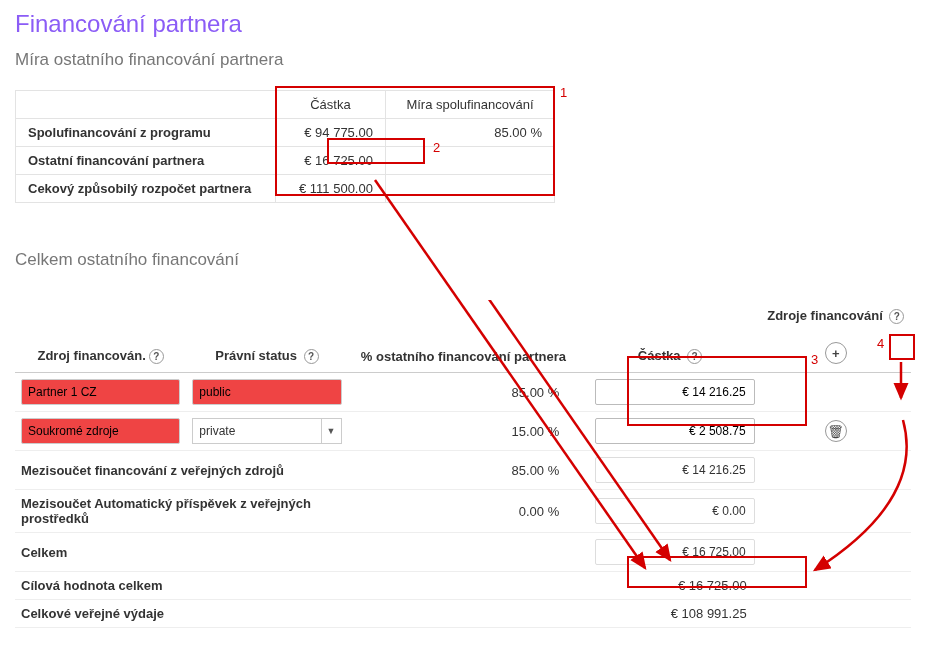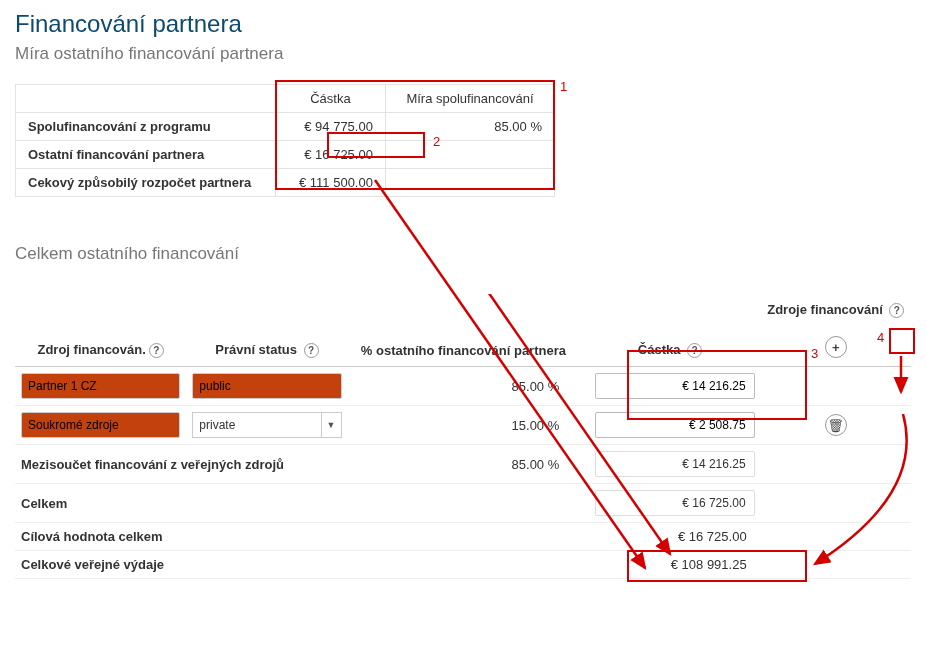--- a/index.html
+++ b/index.html
@@ -5,24 +5,24 @@
   * { box-sizing: border-box; margin: 0; padding: 0; }
   body {
     font-family: "Segoe UI", Arial, sans-serif;
     font-size: 13px;
     color: #333;
     background: #fff;
     padding: 10px 15px;
     width: 926px;
   }
   h1.page-title {
-    color: #0c4a6e;
+    color: #8b5cf6;
     font-weight: 400;
     font-size: 24px;
-    margin-bottom: 6px;
+    margin-bottom: 12px;
   }
   h2.section-title {
     color: #777;
     font-weight: 400;
     font-size: 17px;
     margin-bottom: 18px;
   }
   h2.section-title.second {
     margin-top: 40px;
   }
@@ -103,21 +103,21 @@
     border-bottom: 1px solid #eee;
     vertical-align: middle;
   }
   .txt-input {
     width: 100%;
     height: 26px;
     border: 1px solid #ccc;
     border-radius: 2px;
     padding: 0 6px;
     font-size: 12px;
-    background: #c2410c;
+    background: #ef4444;
   }
   .num-input {
     width: 160px;
     height: 26px;
     border: 1px solid #bbb;
     border-radius: 2px;
     padding: 0 8px;
     font-size: 12px;
     text-align: right;
     background: #fff;
@@ -282,20 +282,26 @@
           </span>
         </td>
       </tr>
 
       <tr class="subtotal">
         <td class="label" colspan="2">Mezisoučet financování z veřejných zdrojů</td>
         <td class="pct-cell">85.00 %</td>
         <td class="amt-cell"><span class="readonly-box">€ 14 216.25</span></td>
         <td></td>
       </tr>
+      <tr class="subtotal">
+        <td class="label" colspan="2">Mezisoučet Automatický příspěvek z veřejných prostředků</td>
+        <td class="pct-cell">0.00 %</td>
+        <td class="amt-cell"><span class="readonly-box">€ 0.00</span></td>
+        <td></td>
+      </tr>
 
       <tr class="subtotal">
         <td class="label" colspan="2">Celkem</td>
         <td></td>
         <td class="amt-cell"><span class="readonly-box">€ 16 725.00</span></td>
         <td></td>
       </tr>
       <tr class="subtotal">
         <td class="label" colspan="2">Cílová hodnota celkem</td>
         <td></td>

